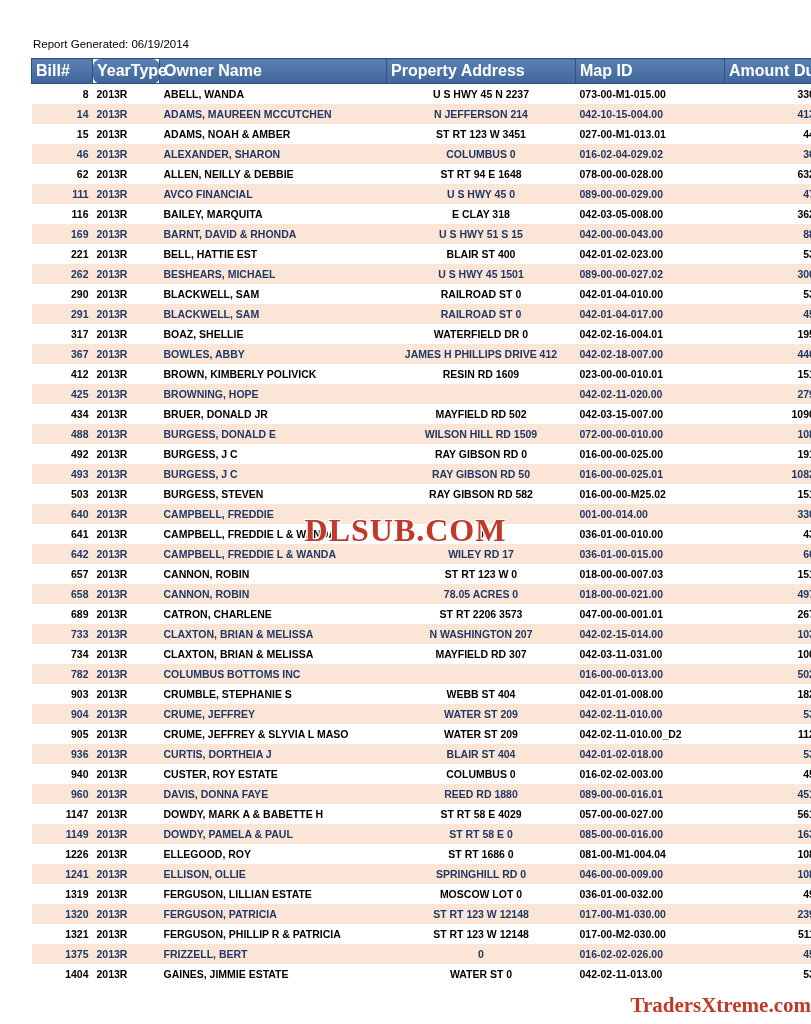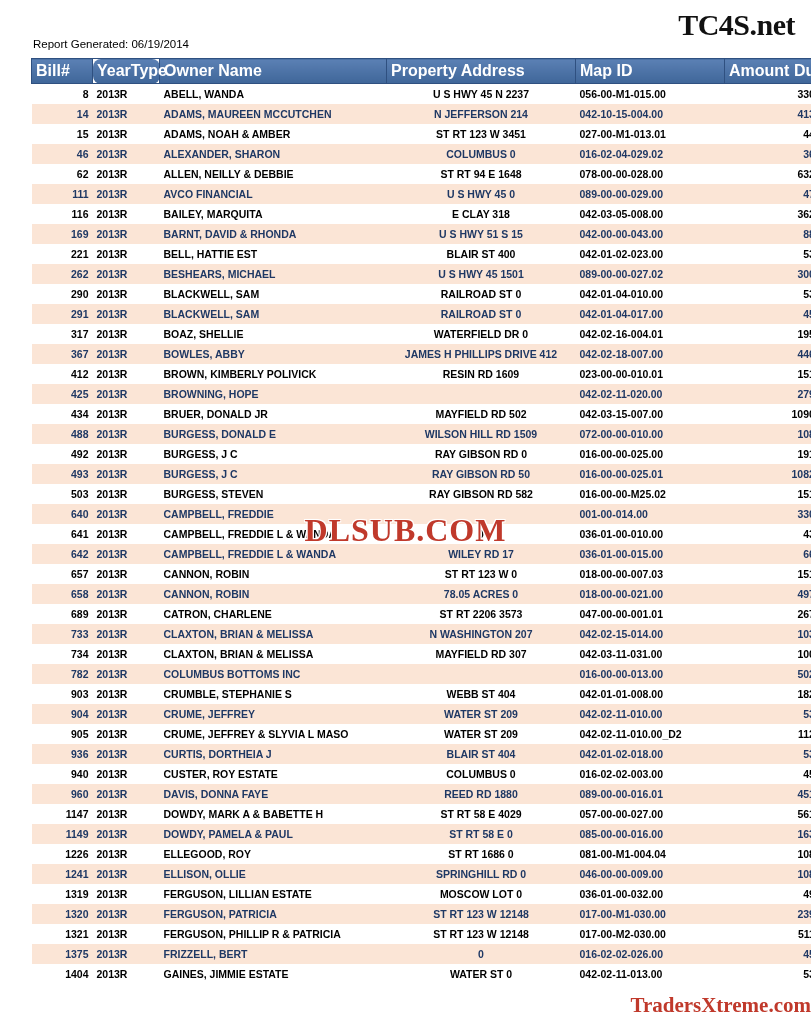--- a/index.html
+++ b/index.html
@@ -127,21 +127,20 @@
       -1px  1px 0 #ffffff,
        1px  1px 0 #ffffff;
     white-space: nowrap;
   }
 </style>
 </head>
 <body>
 
 <div class="page">
 
-  <div class="brand-top">TC4S.net</div>
 
   <div class="report-generated">Report Generated: 06/19/2014</div>
 
   <div class="table-wrap">
     <table class="report">
       <thead>
         <tr>
           <th class="c-bill">Bill#</th>
           <th class="c-year">YearType</th>
           <th class="c-owner">Owner Name</th>
@@ -149,21 +148,21 @@
           <th class="c-map">Map ID</th>
           <th class="c-amt">Amount Due  8/7/2014</th>
         </tr>
       </thead>
       <tbody id="table-body">
           <tr class="even">
             <td class="c-bill">8</td>
             <td class="c-year">2013R</td>
             <td class="c-owner">ABELL, WANDA</td>
             <td class="c-addr">U S HWY 45 N 2237</td>
-            <td class="c-map">056-00-M1-015.00</td>
+            <td class="c-map">073-00-M1-015.00</td>
             <td class="c-amt">330.35</td>
           </tr>
           <tr class="odd">
             <td class="c-bill">14</td>
             <td class="c-year">2013R</td>
             <td class="c-owner">ADAMS, MAUREEN MCCUTCHEN</td>
             <td class="c-addr">N JEFFERSON 214</td>
             <td class="c-map">042-10-15-004.00</td>
             <td class="c-amt">413.15</td>
           </tr>

